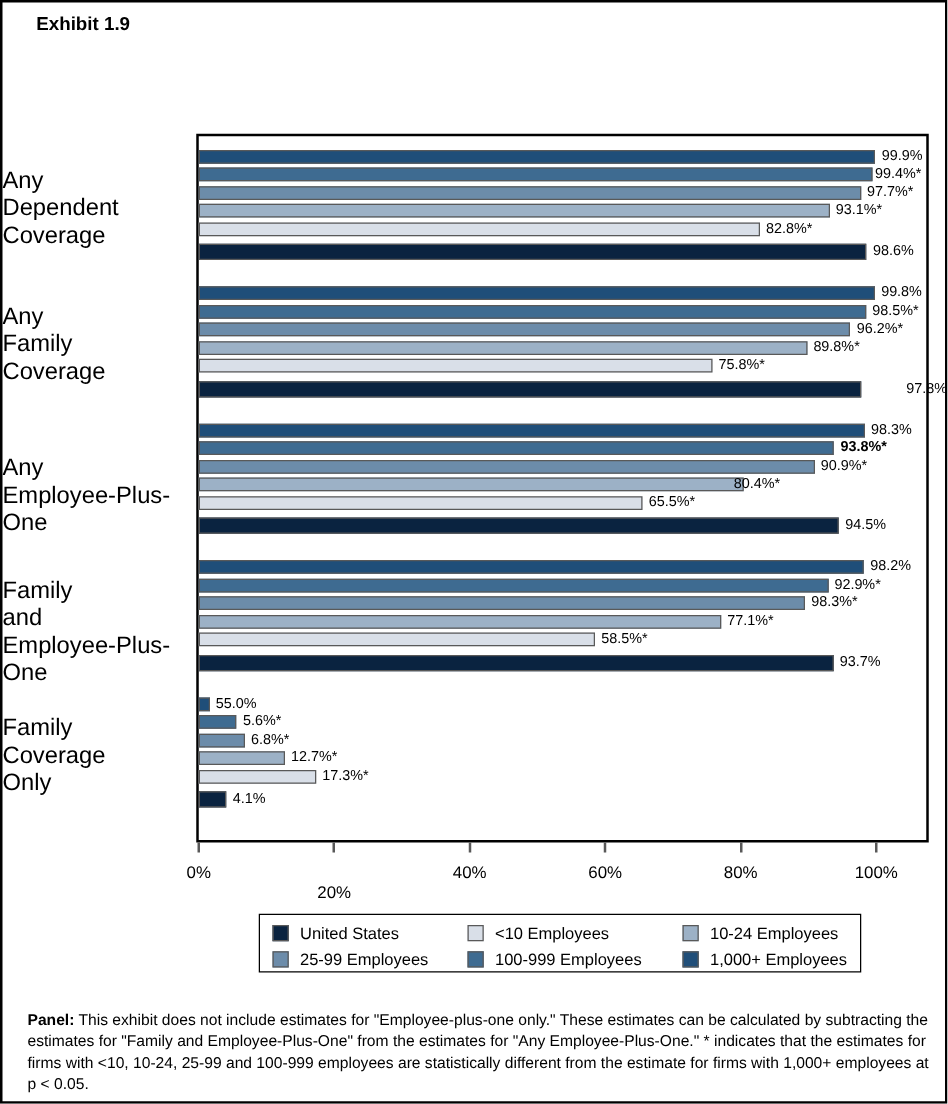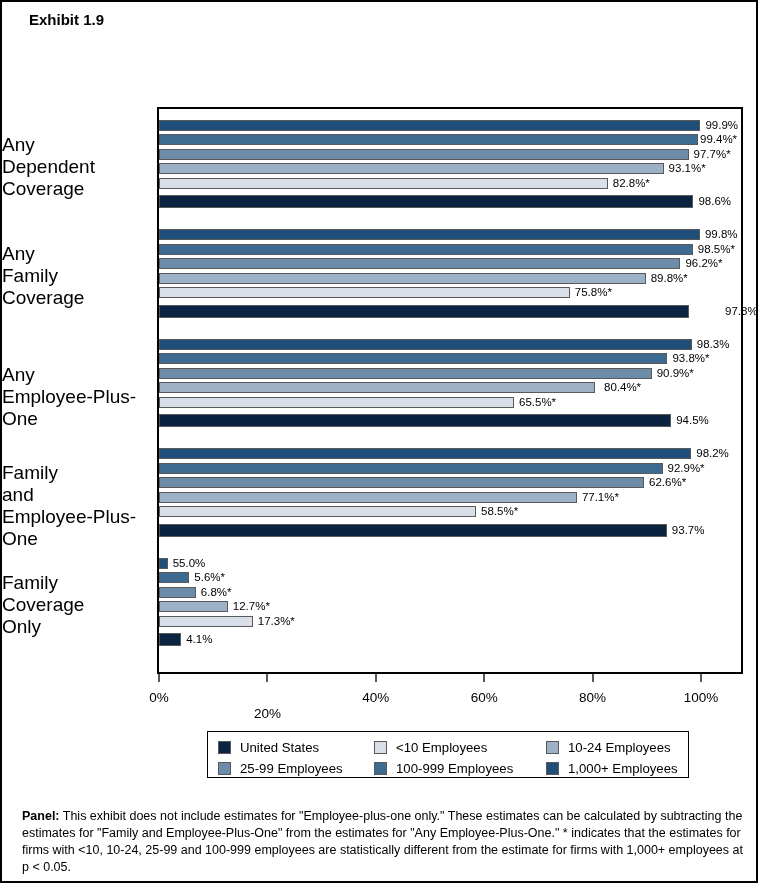--- a/index.html
+++ b/index.html
@@ -56,35 +56,35 @@
         <span class="bar-label" style="left: 526.404px; top: 148.1px; line-height: 13px; text-align: right;">96.2%*</span>
         <div class="bar" style="top: 163.6px; height: 11px; width: 486.716px; background: rgb(156, 177, 198);"></div>
         <span class="bar-label" style="left: 491.716px; top: 162.6px; line-height: 13px;">89.8%*</span>
         <div class="bar" style="top: 178.1px; height: 11px; width: 410.836px; background: rgb(217, 223, 232);"></div>
         <span class="bar-label" style="left: 415.836px; top: 177.1px; line-height: 13px;">75.8%*</span>
         <div class="bar" style="top: 195.6px; height: 13px; width: 530.076px; background: rgb(10, 35, 64);"></div>
         <span class="bar-label" style="left: 566px; top: 194.6px; line-height: 15px;">97.8%</span>
         <div class="bar" style="top: 229.7px; height: 11px; width: 532.786px; background: rgb(31, 78, 121);"></div>
         <span class="bar-label" style="left: 537.786px; top: 228.7px; line-height: 13px;">98.3%</span>
         <div class="bar" style="top: 244.2px; height: 11px; width: 508.396px; background: rgb(62, 107, 145);"></div>
-        <span class="bar-label" style="left: 513.396px; top: 243.2px; line-height: 13px;">93.8%*</span>
+        <span class="bar-label" style="left: 513.396px; top: 243.2px; line-height: 13px; font-weight: bold;">93.8%*</span>
         <div class="bar" style="top: 258.7px; height: 11px; width: 492.678px; background: rgb(108, 140, 170);"></div>
         <span class="bar-label" style="left: 497.678px; top: 257.7px; line-height: 13px;">90.9%*</span>
         <div class="bar" style="top: 273.2px; height: 11px; width: 435.768px; background: rgb(156, 177, 198);"></div>
-        <span class="bar-label" style="left: 445px; top: 272.2px; line-height: 13px;">80.4%*</span>
+        <span class="bar-label" style="left: 428px; top: 272.2px; line-height: 13px;">80.4%*</span>
         <div class="bar" style="top: 287.7px; height: 11px; width: 355.01px; background: rgb(217, 223, 232);"></div>
         <span class="bar-label" style="left: 360.01px; top: 286.7px; line-height: 13px;">65.5%*</span>
         <div class="bar" style="top: 305.2px; height: 13px; width: 512.19px; background: rgb(10, 35, 64);"></div>
         <span class="bar-label" style="left: 517.19px; top: 304.2px; line-height: 15px;">94.5%</span>
         <div class="bar" style="top: 339.3px; height: 11px; width: 532.244px; background: rgb(31, 78, 121);"></div>
         <span class="bar-label" style="left: 537.244px; top: 338.3px; line-height: 13px;">98.2%</span>
         <div class="bar" style="top: 353.8px; height: 11px; width: 503.518px; background: rgb(62, 107, 145);"></div>
         <span class="bar-label" style="left: 508.518px; top: 352.8px; line-height: 13px;">92.9%*</span>
         <div class="bar" style="top: 368.3px; height: 11px; width: 485.09px; background: rgb(108, 140, 170);"></div>
-        <span class="bar-label" style="left: 490.09px; top: 367.3px; line-height: 13px;">62.6%*</span>
+        <span class="bar-label" style="left: 490.09px; top: 367.3px; line-height: 13px;">98.3%*</span>
         <div class="bar" style="top: 382.8px; height: 11px; width: 417.882px; background: rgb(156, 177, 198);"></div>
         <span class="bar-label" style="left: 422.882px; top: 381.8px; line-height: 13px;">77.1%*</span>
         <div class="bar" style="top: 397.3px; height: 11px; width: 317.07px; background: rgb(217, 223, 232);"></div>
         <span class="bar-label" style="left: 322.07px; top: 396.3px; line-height: 13px;">58.5%*</span>
         <div class="bar" style="top: 414.8px; height: 13px; width: 507.854px; background: rgb(10, 35, 64);"></div>
         <span class="bar-label" style="left: 512.854px; top: 413.8px; line-height: 15px;">93.7%</span>
         <div class="bar" style="top: 448.9px; height: 11px; width: 8.672px; background: rgb(31, 78, 121);"></div>
         <span class="bar-label" style="left: 13.672px; top: 447.9px; line-height: 13px;">55.0%</span>
         <div class="bar" style="top: 463.4px; height: 11px; width: 30.352px; background: rgb(62, 107, 145);"></div>
         <span class="bar-label" style="left: 35.352px; top: 462.4px; line-height: 13px;">5.6%*</span>

